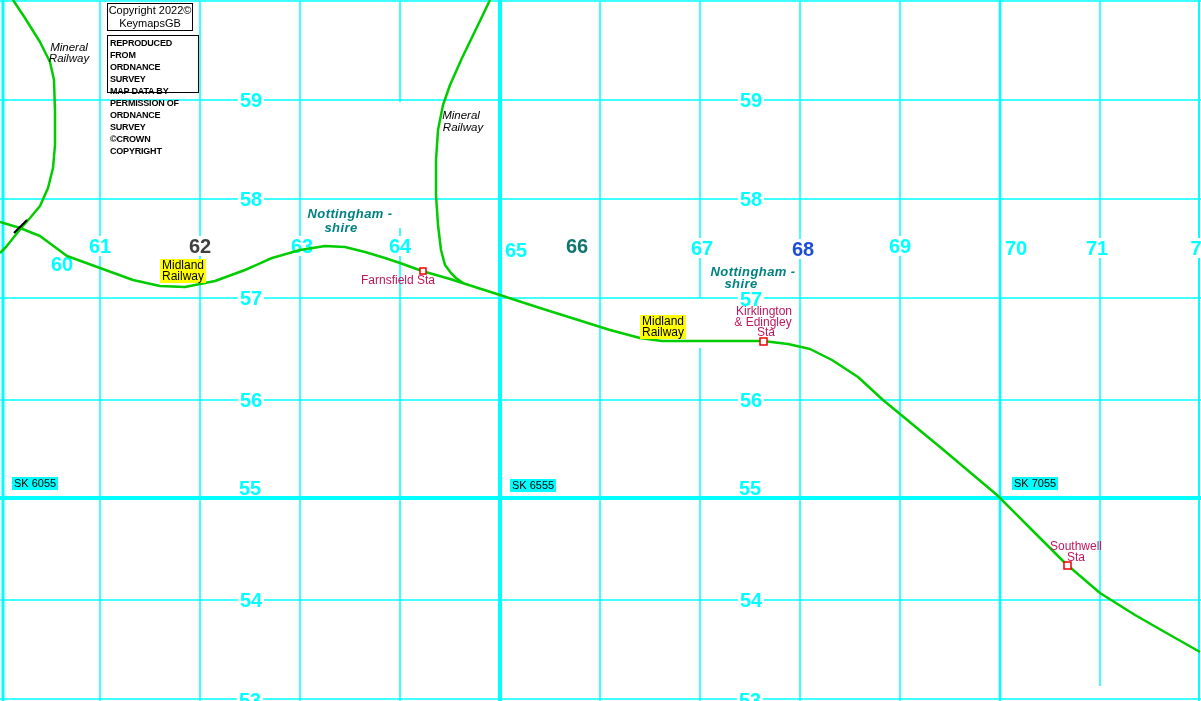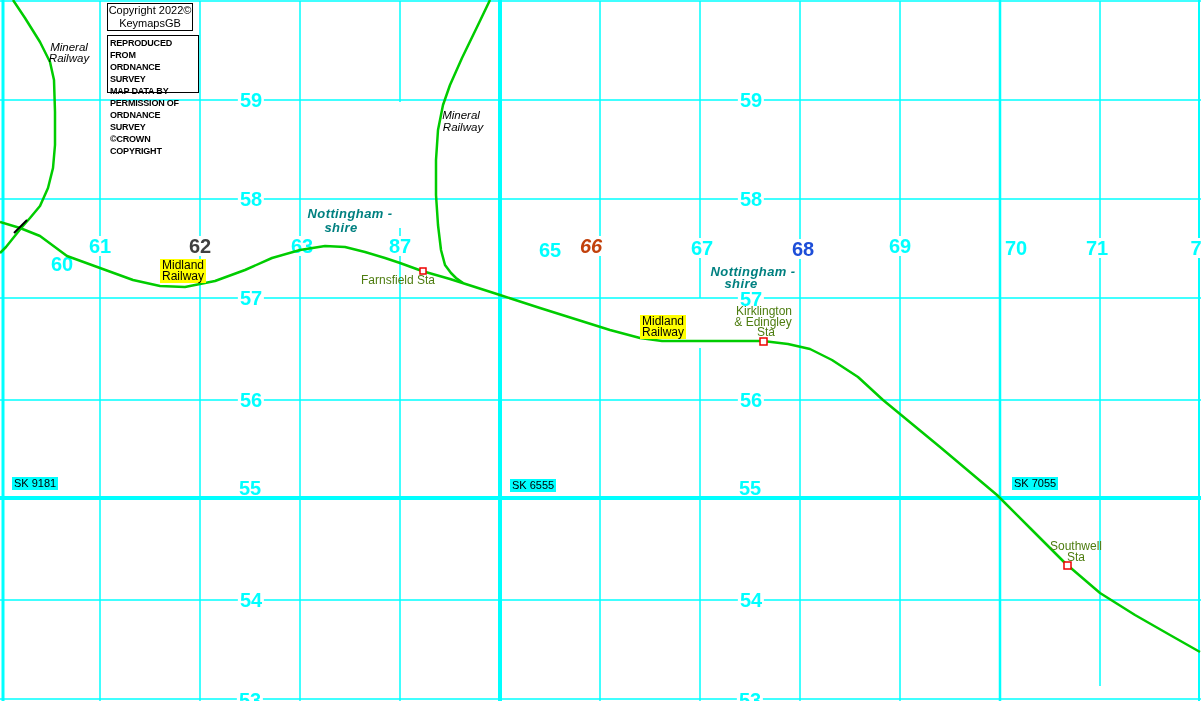--- a/index.html
+++ b/index.html
@@ -7,21 +7,21 @@
        font-family:"Liberation Sans",sans-serif;}
   #map svg{position:absolute;left:0;top:0;pointer-events:none;}
   #grid-svg{z-index:1;}
   .num{position:absolute;z-index:2;transform:translate(-50%,-50%);
        font:bold 20px "Liberation Sans",sans-serif;color:#00FFFF;white-space:nowrap;line-height:1;}
   .num.bgw{background:#FFFFFF;padding:0 2px;}
   #rail-svg{z-index:3;}
   .lbl{position:absolute;z-index:4;transform:translate(-50%,-50%);white-space:nowrap;line-height:1;}
   .mineral{font:italic 11.5px "Liberation Sans",sans-serif;color:#000;}
   .county{font:italic bold 13px "Liberation Sans",sans-serif;color:#008080;letter-spacing:.4px;}
-  .station{font:12px "Liberation Sans",sans-serif;color:#4d7c0f;}
+  .station{font:12px "Liberation Sans",sans-serif;color:#be185d;}
   .sk{position:absolute;z-index:4;font:11px "Liberation Sans",sans-serif;color:#000;
       background:#00FFFF;padding:0 2px;line-height:13px;white-space:nowrap;}
   .midland{position:absolute;z-index:5;background:#FFFF00;color:#000;
       font:12px "Liberation Sans",sans-serif;line-height:11px;padding:1px 2px;white-space:nowrap;}
   .copybox{position:absolute;z-index:6;background:#fff;border:1px solid #000;color:#000;}
   #copybox1{left:107px;top:3px;width:84px;height:26px;text-align:center;
       font-size:11px;line-height:13px;}
   #copybox2{left:107px;top:35px;width:88px;height:55px;padding:1px 0 0 2px;
       font-size:9px;font-weight:bold;line-height:12px;letter-spacing:-0.2px;}
 </style>
@@ -73,23 +73,23 @@
     <div>ORDNANCE SURVEY</div>
     <div>MAP DATA BY</div>
     <div>PERMISSION OF</div>
     <div>ORDNANCE SURVEY</div>
     <div>©CROWN COPYRIGHT</div>
   </div>
 <div class="num" style="left: 16px; top: 264px; color: rgb(0, 255, 255); margin-left: 46px;">60</div>
     <div class="num bgw" style="left: 100px; top: 246px; color: rgb(0, 255, 255);">61</div>
     <div class="num bgw" style="left: 200px; top: 246px; color: #404040;">62</div>
     <div class="num bgw" style="left: 302px; top: 246px; color: rgb(0, 255, 255);">63</div>
-    <div class="num bgw" style="left: 400px; top: 246px; color: rgb(0, 255, 255);">87</div>
-    <div class="num" style="left: 516px; top: 250px; color: rgb(0, 255, 255); margin-left: 34px;">65</div>
-    <div class="num bgw" style="left: 591px; top: 246px; color: #c2410c; font-style: italic;">66</div>
+    <div class="num bgw" style="left: 400px; top: 246px; color: rgb(0, 255, 255);">64</div>
+    <div class="num" style="left: 516px; top: 250px; color: rgb(0, 255, 255);">65</div>
+    <div class="num bgw" style="left: 577px; top: 246px; color: #0f766e;">66</div>
     <div class="num bgw" style="left: 702px; top: 248px; color: rgb(0, 255, 255);">67</div>
     <div class="num bgw" style="left: 803px; top: 249px; color: #1d4ed8;">68</div>
     <div class="num bgw" style="left: 900px; top: 246px; color: rgb(0, 255, 255);">69</div>
     <div class="num" style="left: 1016px; top: 248px; color: rgb(0, 255, 255);">70</div>
     <div class="num bgw" style="left: 1097px; top: 248px; color: rgb(0, 255, 255);">71</div>
     <div class="num bgw" style="left: 1196px; top: 248px; color: rgb(0, 255, 255);">7</div>
     <div class="num bgw" style="left: 251px; top: 100px; color: rgb(0, 255, 255);">59</div>
     <div class="num bgw" style="left: 751px; top: 100px; color: rgb(0, 255, 255);">59</div>
     <div class="num bgw" style="left: 251px; top: 199px; color: rgb(0, 255, 255);">58</div>
     <div class="num bgw" style="left: 751px; top: 199px; color: rgb(0, 255, 255);">58</div>
@@ -118,16 +118,16 @@
     <div class="lbl mineral" style="left: 461px; top: 115px;">Mineral</div>
     <div class="lbl mineral" style="left: 463px; top: 127px;">Railway</div>
     <div class="midland" style="left: 160px; top: 259px; background: rgb(255, 255, 0);">
       <div>Midland</div>
       <div>Railway</div>
     </div>
     <div class="midland" style="left: 640px; top: 315px; background: rgb(255, 255, 0);">
       <div>Midland</div>
       <div>Railway</div>
     </div>
-    <div class="sk" style="left: 12px; top: 477px;">SK 9181</div>
+    <div class="sk" style="left: 12px; top: 477px;">SK 6055</div>
     <div class="sk" style="left: 510px; top: 479px; text-align: center;">SK 6555</div>
     <div class="sk" style="left: 1012px; top: 477px;">SK 7055</div>
   </div>
 
 </body></html>

